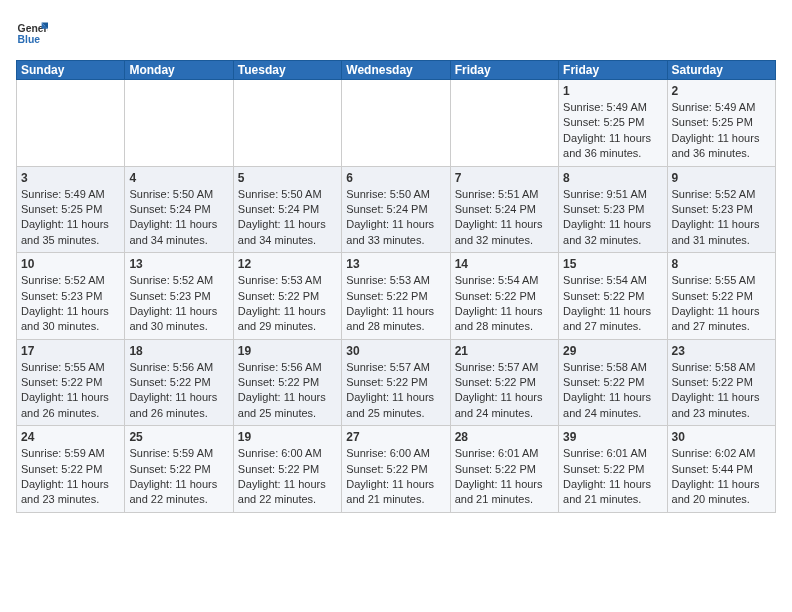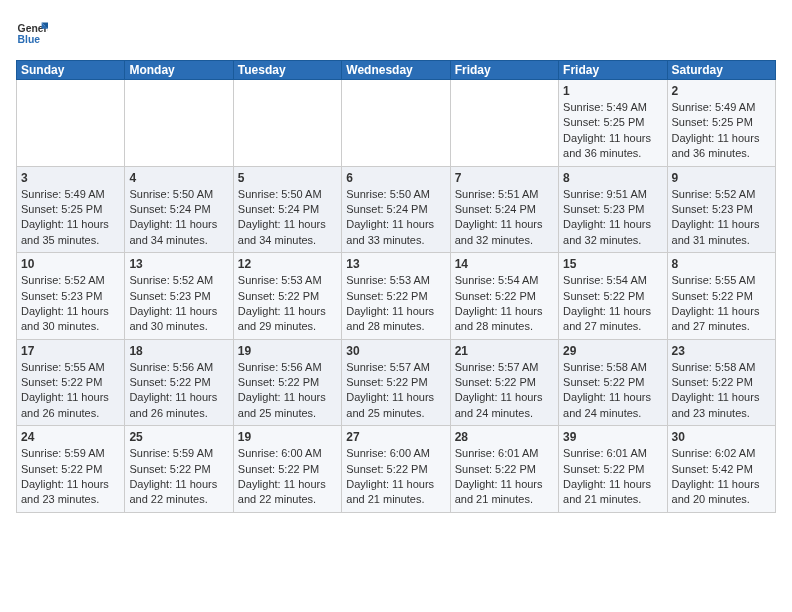--- a/index.html
+++ b/index.html
@@ -296,18 +296,18 @@
         </td>
         <td>
           <span class="day-num">39</span>
           <div class="day-info">Sunrise: 6:01 AM
 Sunset: 5:22 PM
 Daylight: 11 hours and 21 minutes.</div>
         </td>
         <td>
           <span class="day-num">30</span>
           <div class="day-info">Sunrise: 6:02 AM
-Sunset: 5:42 PM
+Sunset: 5:44 PM
 Daylight: 11 hours and 20 minutes.</div>
         </td>
       </tr>
     </tbody>
 </table>
 
 </body></html>

